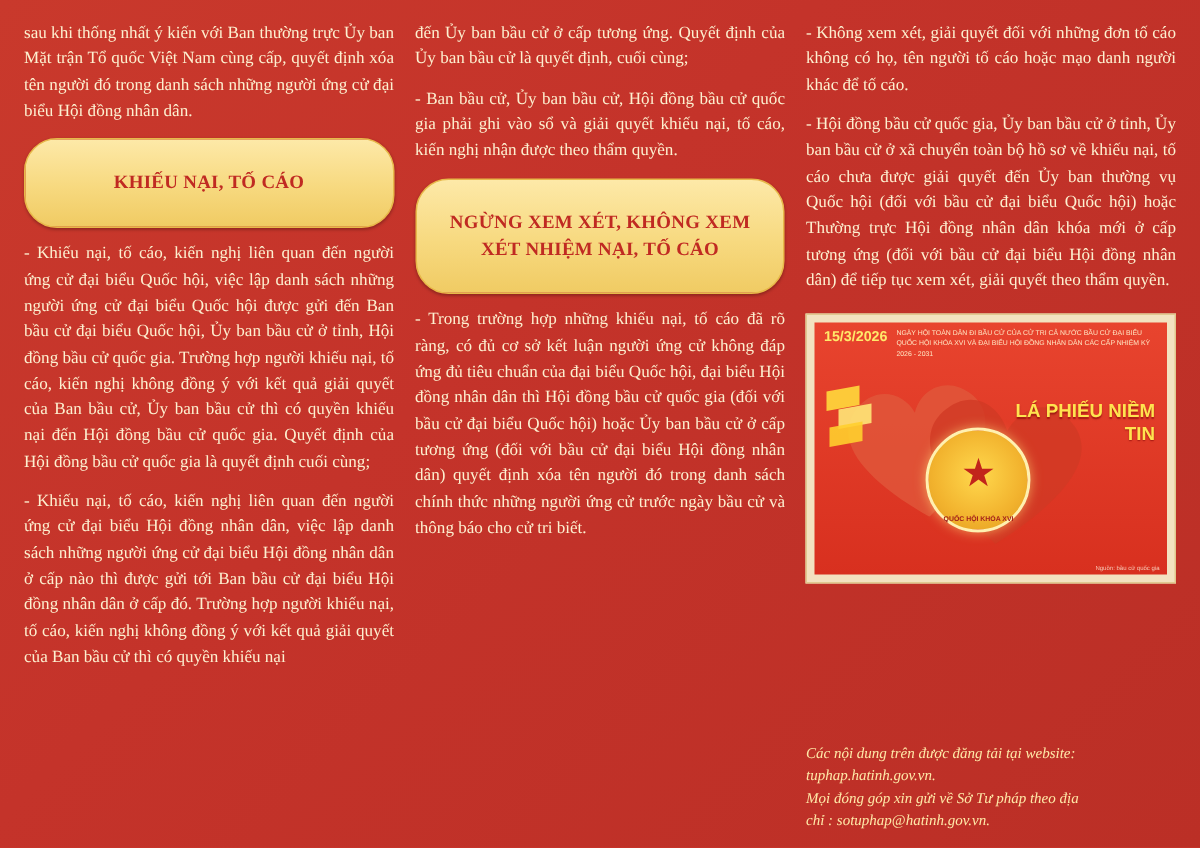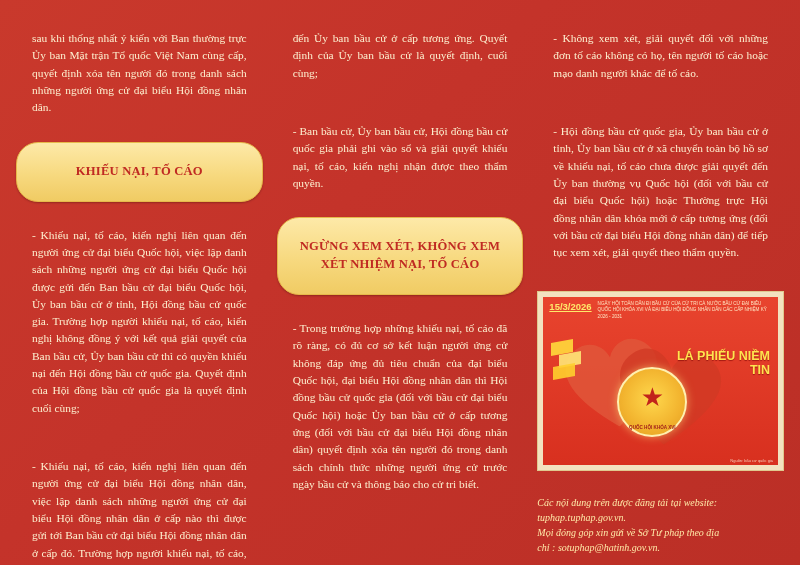--- a/index.html
+++ b/index.html
@@ -23,21 +23,21 @@
     display: flex;
     gap: 14px;
   }
   .col {
     flex: 1 1 0;
     display: flex;
     flex-direction: column;
     gap: 9px;
   }
   p.body {
-    margin: 16px;
+    margin: 0;
     color: #fdf0d0;
     font-size: 11.4px;
     line-height: 1.52;
     text-align: justify;
     font-family: "Liberation Serif", serif;
   }
   .banner {
     background: linear-gradient(180deg, #fde9a8 0%, #f7d97f 55%, #f0cb63 100%);
     border: 1px solid #e7b94a;
     border-radius: 22px;
@@ -73,21 +73,20 @@
     display: flex;
     align-items: flex-start;
     gap: 6px;
   }
   .poster .date {
     color: #ffe96a;
     font-size: 9.5px;
     font-weight: bold;
     white-space: nowrap;
     font-family: "Liberation Sans", sans-serif;
-    text-decoration: underline;
   }
   .poster .tagline {
     color: #ffe3c0;
     font-size: 4.6px;
     line-height: 1.45;
     font-family: "Liberation Sans", sans-serif;
   }
   .poster .heart {
     position: absolute;
     width: 108px;
@@ -238,19 +237,19 @@
           <span class="star">★</span>
           <span class="label">QUỐC HỘI KHÓA XVI</span>
         </div>
         <div class="slogan">LÁ PHIẾU NIỀM TIN</div>
         <div class="credit">Nguồn: bầu cử quốc gia</div>
       </div>
     </div>
 
     <div class="footer-note">
       <span class="ln">Các nội dung trên được đăng tải tại website:</span>
-      <span class="ln">tuphap.tuphap.gov.vn.</span>
+      <span class="ln">tuphap.hatinh.gov.vn.</span>
       <span class="ln">Mọi đóng góp xin gửi về Sở Tư pháp theo địa</span>
       <span class="ln">chỉ : sotuphap@hatinh.gov.vn.</span>
     </div>
   </div>
 
 </div>
 
 </body></html>

